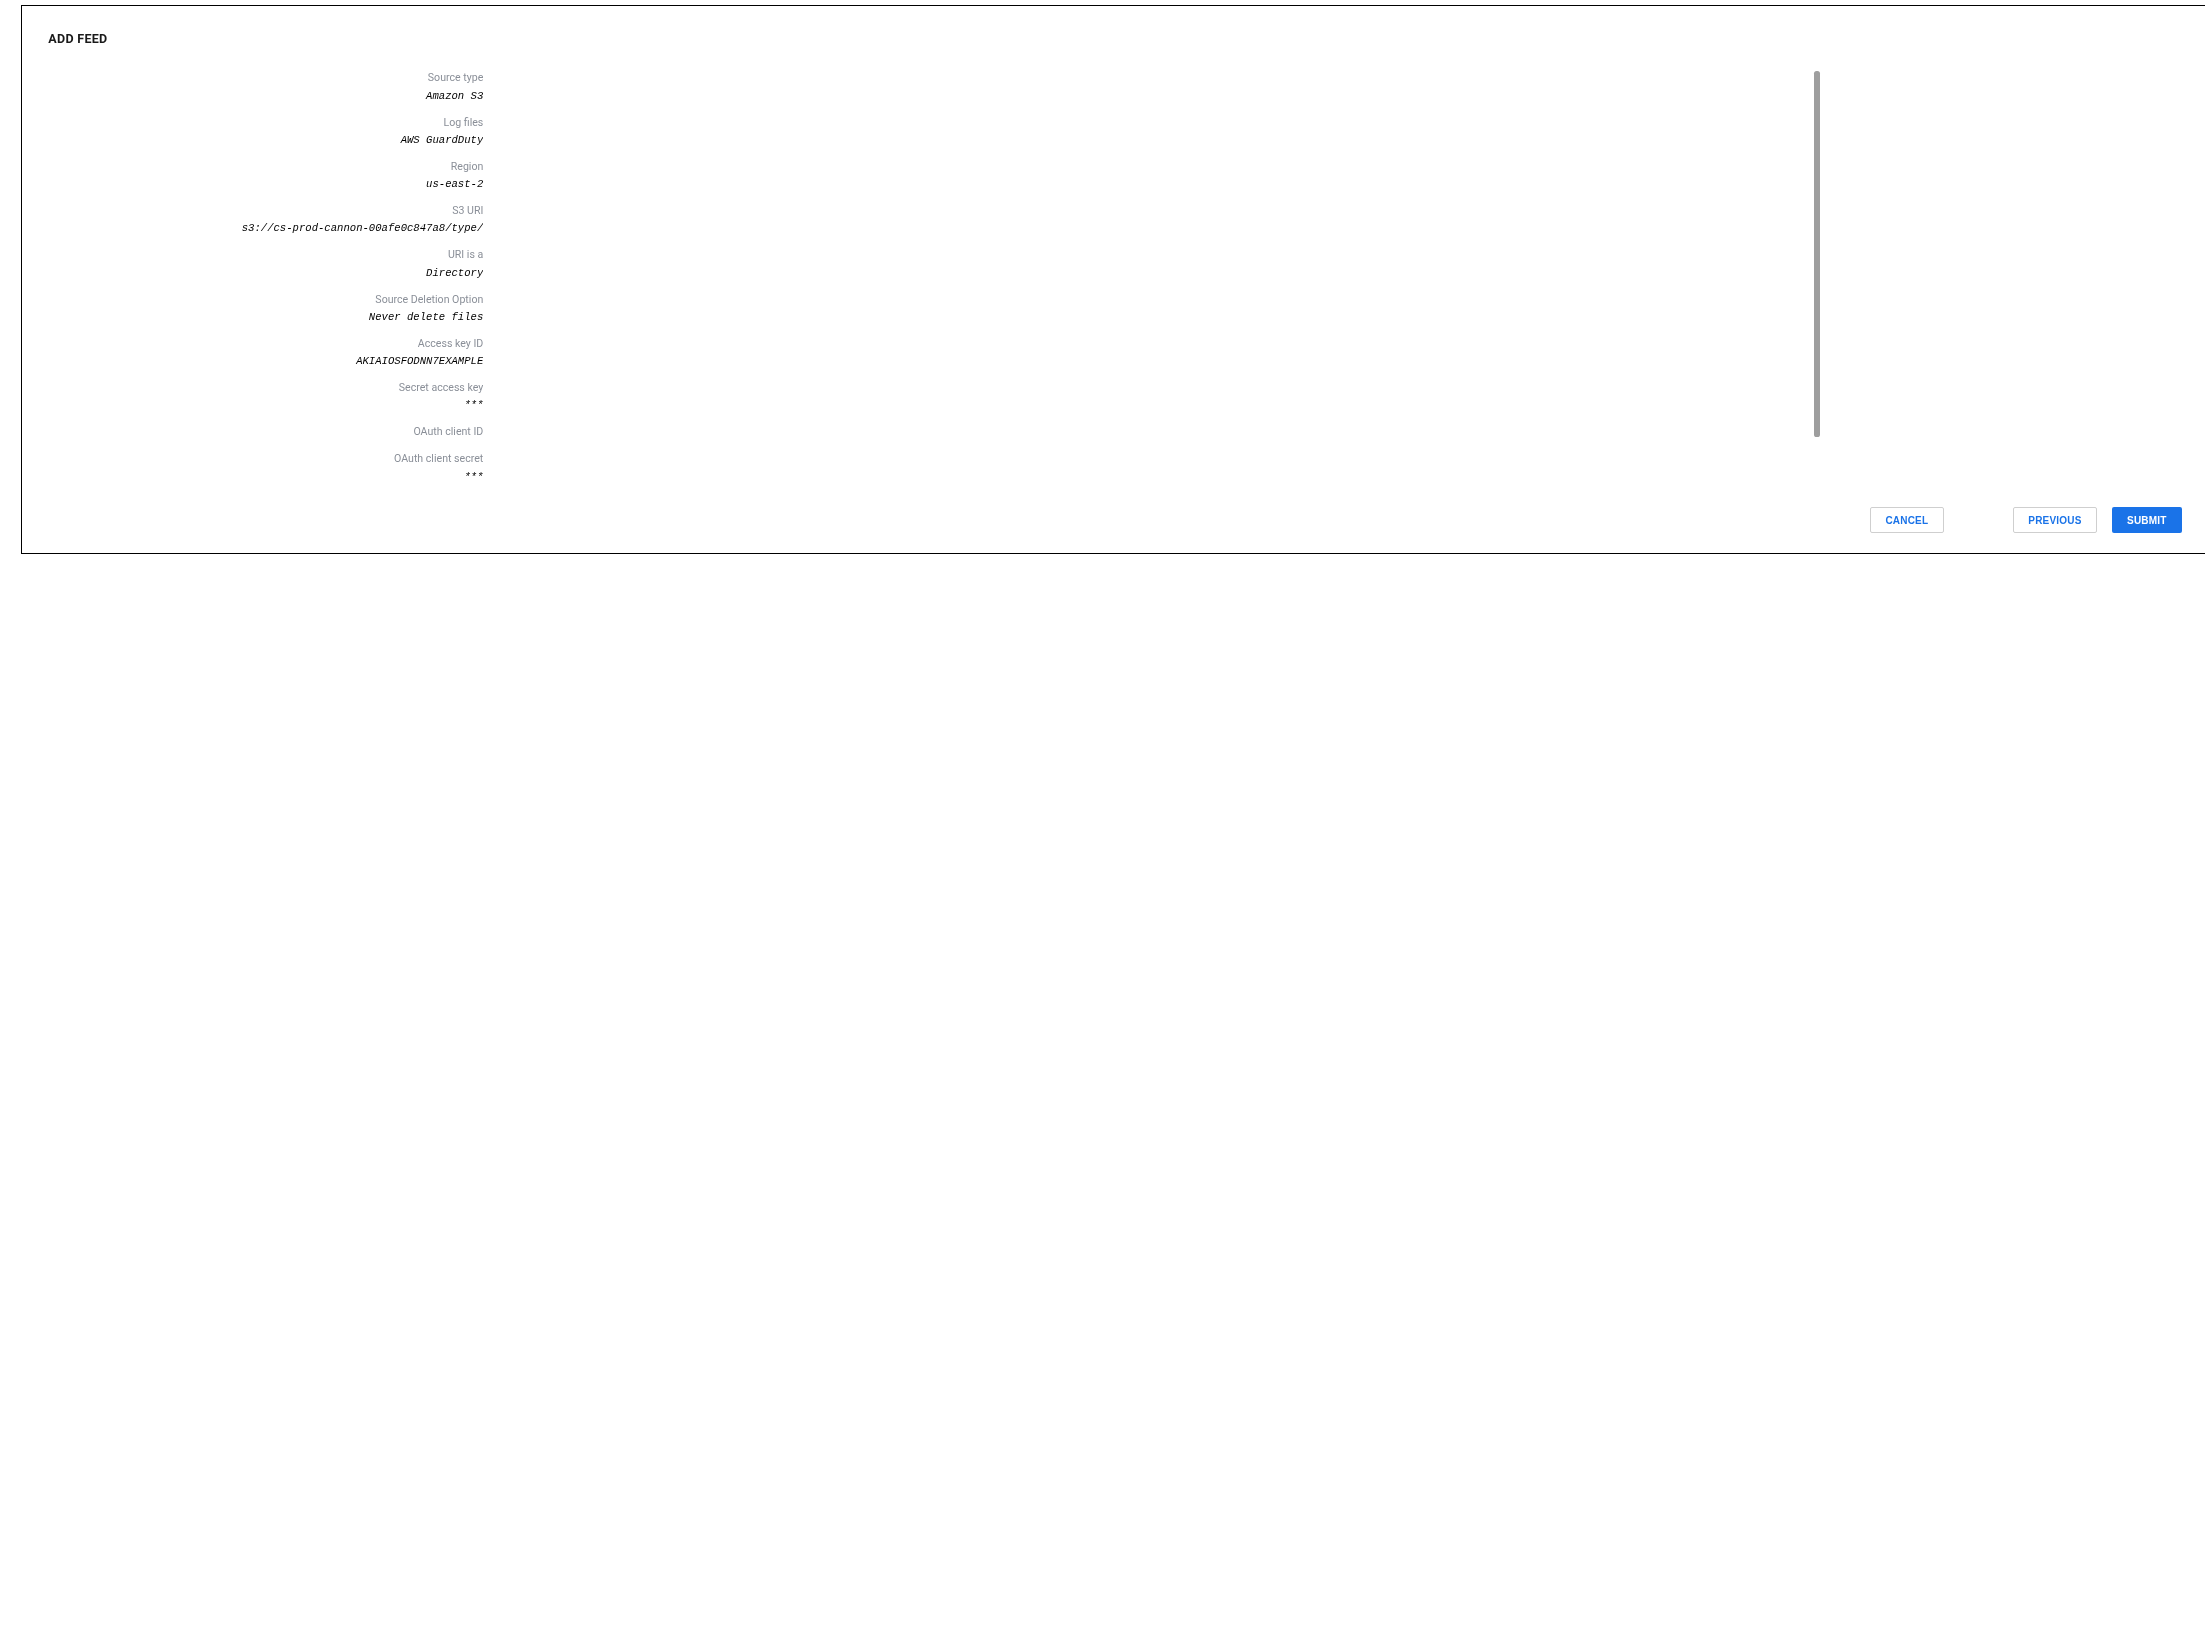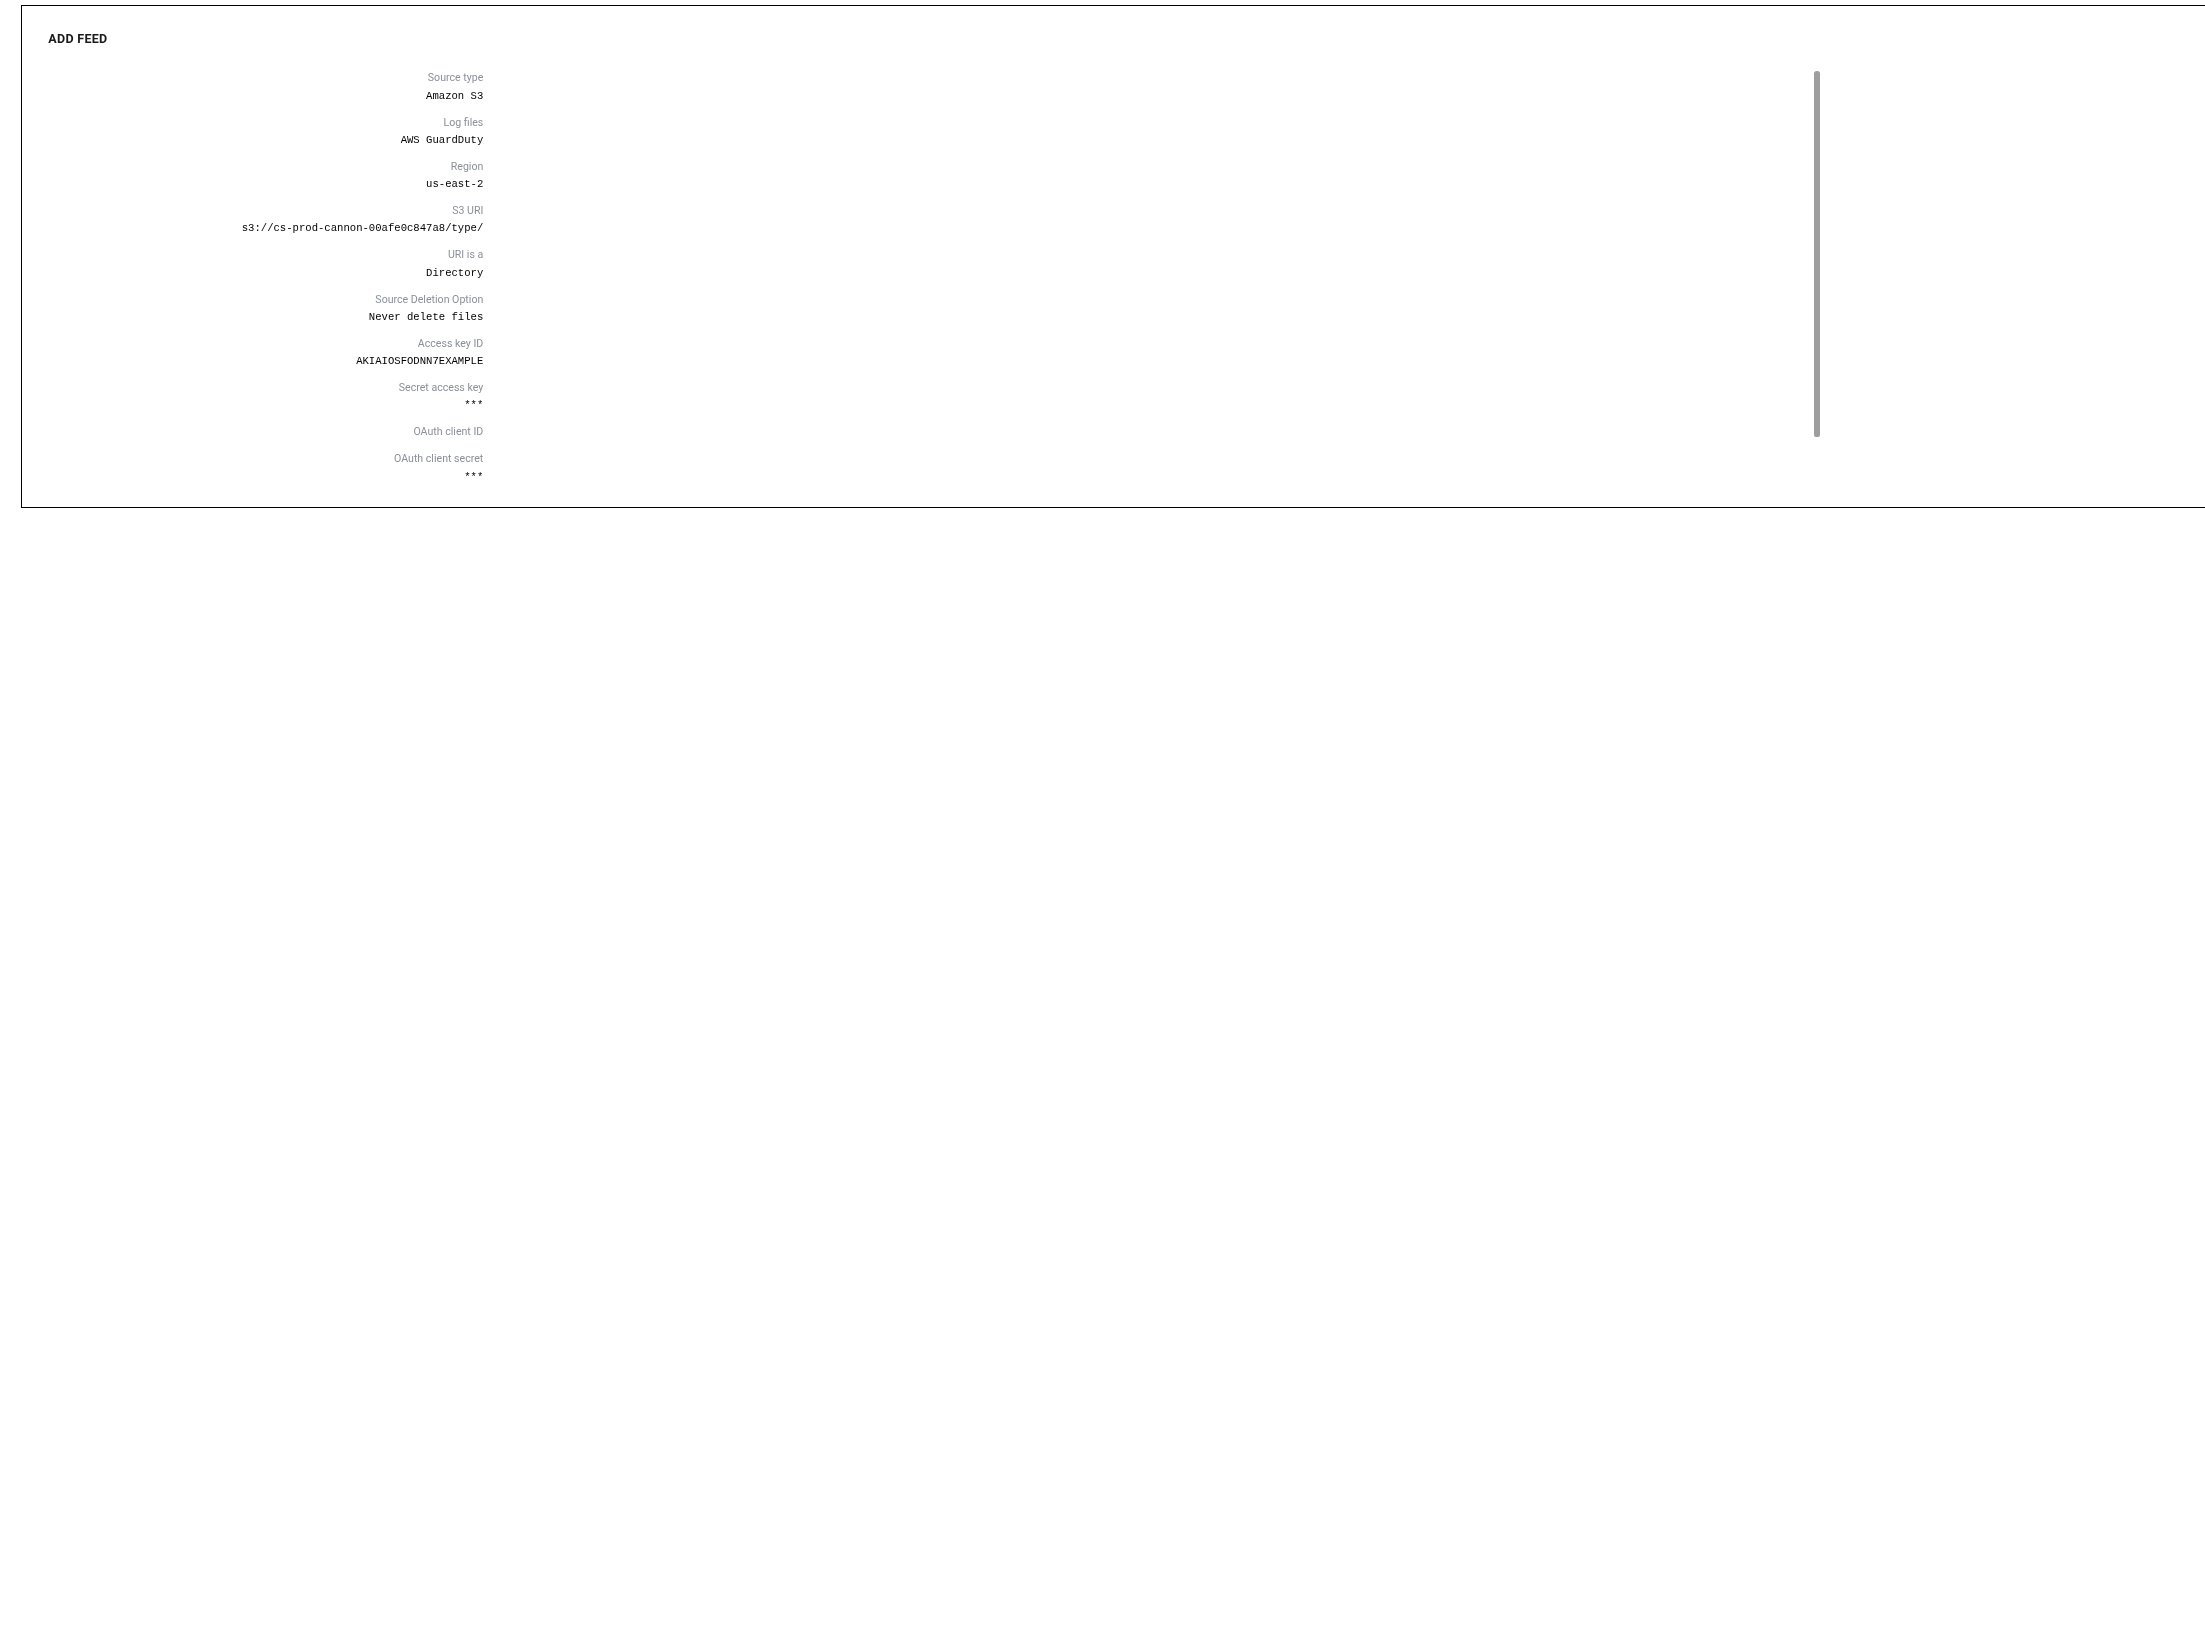--- a/index.html
+++ b/index.html
@@ -89,20 +89,21 @@
       font-size: 10.6px;
       color: #8a8f98;
       margin-bottom: 2.6px;
       line-height: 1.4;
     }
     .field-value {
       font-family: "SFMono-Regular", Consolas, "Liberation Mono", Menlo, monospace;
       font-size: 10.6px;
       color: #000;
       line-height: 1.4;
+      font-style: italic;
     }
     .scrollbar-track {
       position: absolute;
       right: 369px;
       top: 0;
       width: 6px;
       height: 409px;
       background: transparent;
     }
     .scrollbar-thumb {
@@ -202,14 +203,20 @@
         <div class="field-label">OAuth client secret</div>
         <div class="field-value">***</div>
       </div>
 
     </div>
     <div class="scrollbar-track">
       <div class="scrollbar-thumb"></div>
     </div>
   </div>
 
+  <div class="footer">
+    <button class="btn btn-outline">CANCEL</button>
+    <div class="spacer"></div>
+    <button class="btn btn-outline">PREVIOUS</button>
+    <button class="btn btn-primary">SUBMIT</button>
+  </div>
 </div>
 
 
 </body></html>

